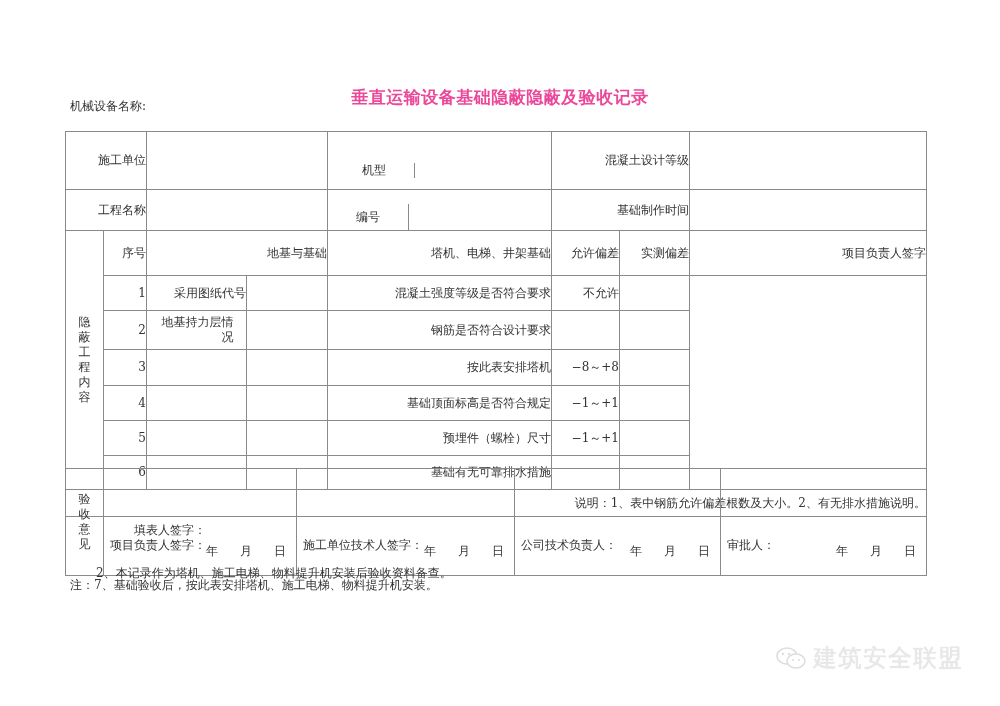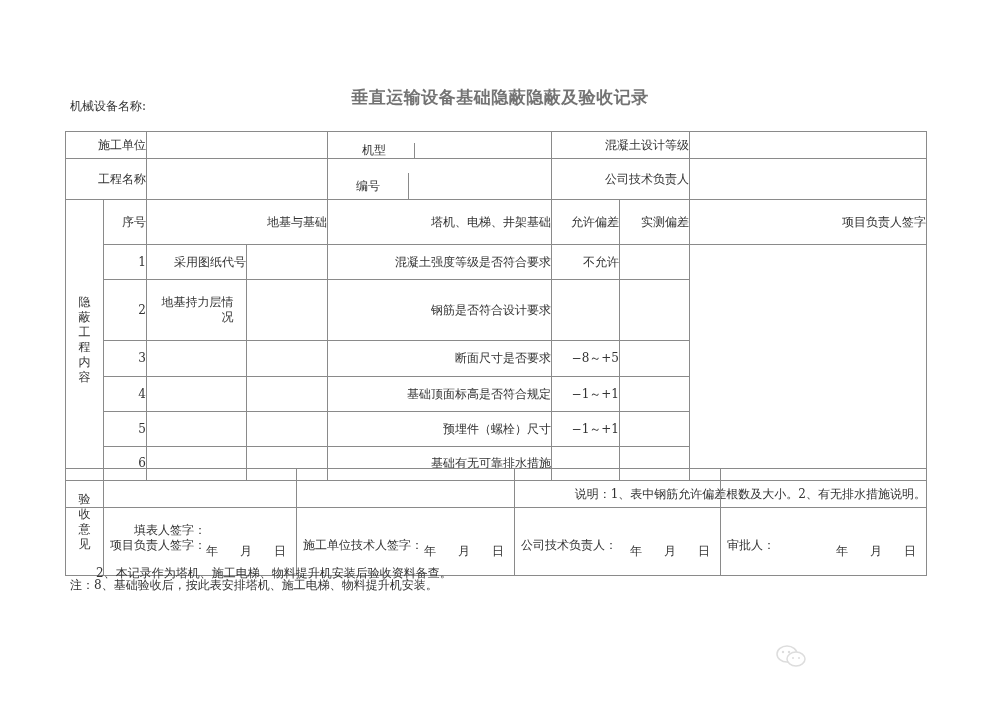--- a/index.html
+++ b/index.html
@@ -1,19 +1,19 @@
 <!DOCTYPE html>
 <html><head>
 <meta charset="utf-8">
 <style>
   html, body { margin:0; padding:0; background:#fff; }
   body { width:1000px; height:706px; position:relative; overflow:hidden;
          font-family:"DejaVu Serif","Liberation Serif",serif; color:#333; }
   .title { position:absolute; left:0; width:1000px; top:86px; text-align:center;
-           font-size:17px; font-weight:bold; color:#737373; letter-spacing:0.5px; }
+           font-size:17px; font-weight:bold; color:#ec4899; letter-spacing:0.5px; }
   .equip { position:absolute; left:70px; top:98px; font-size:12px; color:#333; }
   table.form { position:absolute; left:65px; top:131px; width:861px;
                border-collapse:collapse; table-layout:fixed; font-size:12px; color:#333; }
   table.form td { border:1px solid #8a8a8a; text-align:right; vertical-align:middle;
                   padding:0; line-height:1.25; }
   .vtext { line-height:1.3; }
   .left { text-align:left !important; padding-left:6px !important; }
   .notes-row td { text-align:left; padding-left:6px; }
   .sig { position:relative; height:106px; text-align:center; vertical-align:bottom !important; }
   .sig .lines { position:absolute; left:6px; bottom:22px; line-height:15px; }
@@ -41,38 +41,38 @@
       <col style="width:68px">
       <col style="width:70px">
       <col style="width:237px">
   </colgroup>
 
   <tbody>
       <tr style="height:27px">
     <td colspan="2">施工单位</td>
     <td colspan="2"></td>
     <td colspan="1" class="left" style="padding: 0px;">
-          <div style="display: flex; height: 26px; align-items: flex-end;">
+          <div style="display: flex; height: 26px; align-items: flex-start; margin-top: 31px;">
             <div style="width: 80px; border-right: 1px solid rgb(138, 138, 138); display: flex; align-items: center; justify-content: center;">机型</div>
             <div style="flex: 1 1 0%;"></div>
           </div>
         </td>
     <td colspan="2">混凝土设计等级</td>
     <td></td>
   </tr>
   <tr style="height:34px">
     <td colspan="2">工程名称</td>
     <td colspan="2"></td>
     <td style="padding: 0px;">
           <div style="display: flex; height: 26px; align-items: stretch; margin-top: 14px;">
             <div style="width: 80px; border-right: 1px solid rgb(138, 138, 138); display: flex; align-items: center; justify-content: center;">编号</div>
             <div style="flex: 1 1 0%;"></div>
           </div>
         </td>
-    <td colspan="2">公司技术负责人</td>
+    <td colspan="2">基础制作时间</td>
     <td></td>
   </tr>
 
   <tr style="height:45px">
     <td rowspan="7" class="vtext">
       <div style="white-space:pre-line;width:1em;margin:0 auto">隐
 蔽
 工
 程
 内
@@ -90,33 +90,33 @@
     <td>采用图纸代号</td>
     <td></td>
     <td>混凝土强度等级是否符合要求</td>
     <td>不允许</td>
     <td></td>
     <td rowspan="6"></td>
   </tr>
   <tr style="height:36px">
     <td>2</td>
     <td>
-          <div style="width:74px;margin:15px auto;line-height:15px">地基持力层情况</div>
+          <div style="width:74px;margin:4px auto;line-height:15px">地基持力层情况</div>
         </td>
     <td></td>
     <td>钢筋是否符合设计要求</td>
     <td></td>
     <td></td>
   </tr>
   <tr style="height:36px">
     <td>3</td>
     <td></td>
     <td></td>
-    <td>断面尺寸是否要求</td>
-    <td>−8～+5</td>
+    <td>按此表安排塔机</td>
+    <td>−8～+8</td>
     <td></td>
   </tr>
   <tr style="height:35px">
     <td>4</td>
     <td></td>
     <td></td>
     <td>基础顶面标高是否符合规定</td>
     <td>−1～+1</td>
     <td></td>
   </tr>
@@ -181,27 +181,27 @@
     <td class="sig">
       <div class="lines">
         <div>审批人：</div>
       </div>
       <div class="date"><span>年</span><span>月</span><span>日</span></div>
     </td>
   </tr>
 </tbody>
   </table>
 
-<div class="footnote" style="top:577px">注：8、基础验收后，按此表安排塔机、施工电梯、物料提升机安装。</div>
+<div class="footnote" style="top:577px">注：7、基础验收后，按此表安排塔机、施工电梯、物料提升机安装。</div>
 <div class="footnote" style="top:565px;left:96px">2、本记录作为塔机、施工电梯、物料提升机安装后验收资料备查。</div>
 
 <div class="watermark">
   <span class="wm-icon">
     <svg width="34" height="26" viewBox="0 0 34 26">
       <ellipse cx="12" cy="10" rx="10" ry="8" fill="none" stroke="#ddd" stroke-width="1.5"></ellipse>
       <ellipse cx="21" cy="15" rx="9" ry="7" fill="#fff" stroke="#ddd" stroke-width="1.5"></ellipse>
       <circle cx="8" cy="8" r="1.2" fill="#ddd"></circle>
         <circle cx="14" cy="8" r="1.2" fill="#ddd"></circle>
       <circle cx="18" cy="14" r="1" fill="#ddd"></circle>
         <circle cx="24" cy="14" r="1" fill="#ddd"></circle>
     </svg>
-  </span>
+  </span><span>建筑安全联盟</span>
 </div>
 
 </body></html>

